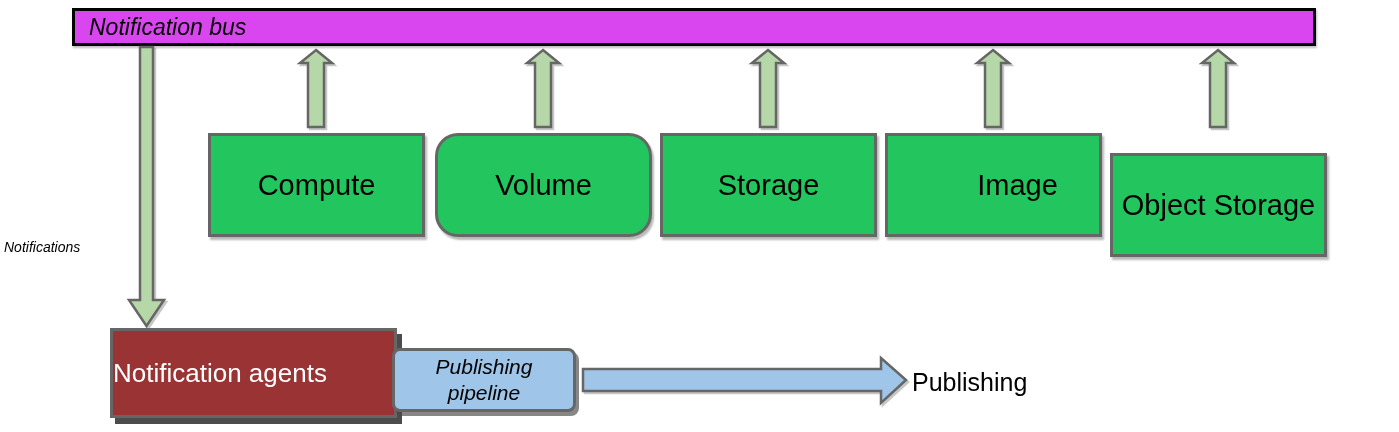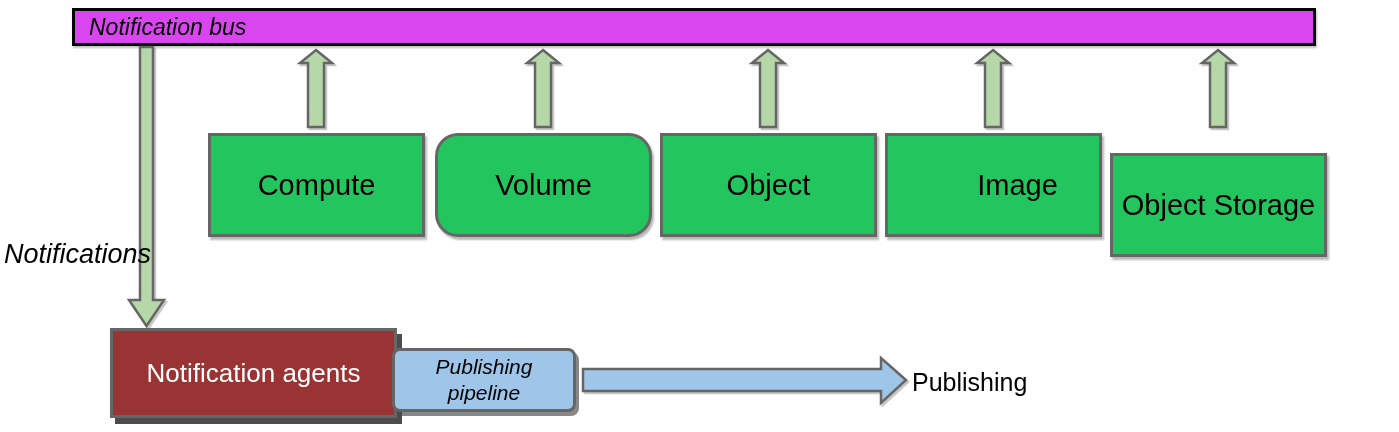--- a/index.html
+++ b/index.html
@@ -57,35 +57,35 @@
   }
   .svc-0 { left: 208px; }
   .svc-1 { left: 435px; border-radius: 23px; }
   .svc-2 { left: 660px; }
   .svc-3 { left: 885px; padding-left: 48px; }
   .svc-4 { left: 1110px; margin-top: 20px; }
   .notifications-label {
     position: absolute;
     left: 4px; top: 239px;
     font-style: italic;
-    font-size: 27px;
+    font-size: 14px;
     white-space: nowrap;
   }
   .agents-box {
     position: absolute;
     left: 110px; top: 328px;
     width: 287px; height: 90px;
     box-sizing: border-box;
     background: #9a3334;
     border: 3px solid #666666;
     color: #ffffff;
     font-size: 26px;
     display: flex;
     align-items: center;
-    justify-content: center;
+    justify-content: flex-start;
     box-shadow: 5px 6px 0 rgba(45,45,45,0.85);
     z-index: 1;
   }
   .pipeline-box {
     position: absolute;
     left: 392px; top: 348px;
     width: 184px; height: 64px;
     box-sizing: border-box;
     background: #9fc5e8;
     border: 3px solid #666666;
@@ -127,21 +127,21 @@
     <polygon class="blue-arrow" points="583,369 881,369 881,358 906,380 881,403 881,391 583,391"></polygon>
   </svg>
 
   <div class="service-box svc-0">
     <span>Compute</span>
   </div>
   <div class="service-box svc-1">
     <span>Volume</span>
   </div>
   <div class="service-box svc-2">
-    <span>Object</span>
+    <span>Storage</span>
   </div>
   <div class="service-box svc-3">
     <span>Image</span>
   </div>
   <div class="service-box svc-4">
     <span>Object Storage</span>
   </div>
 
   <div class="notifications-label">Notifications</div>
 

